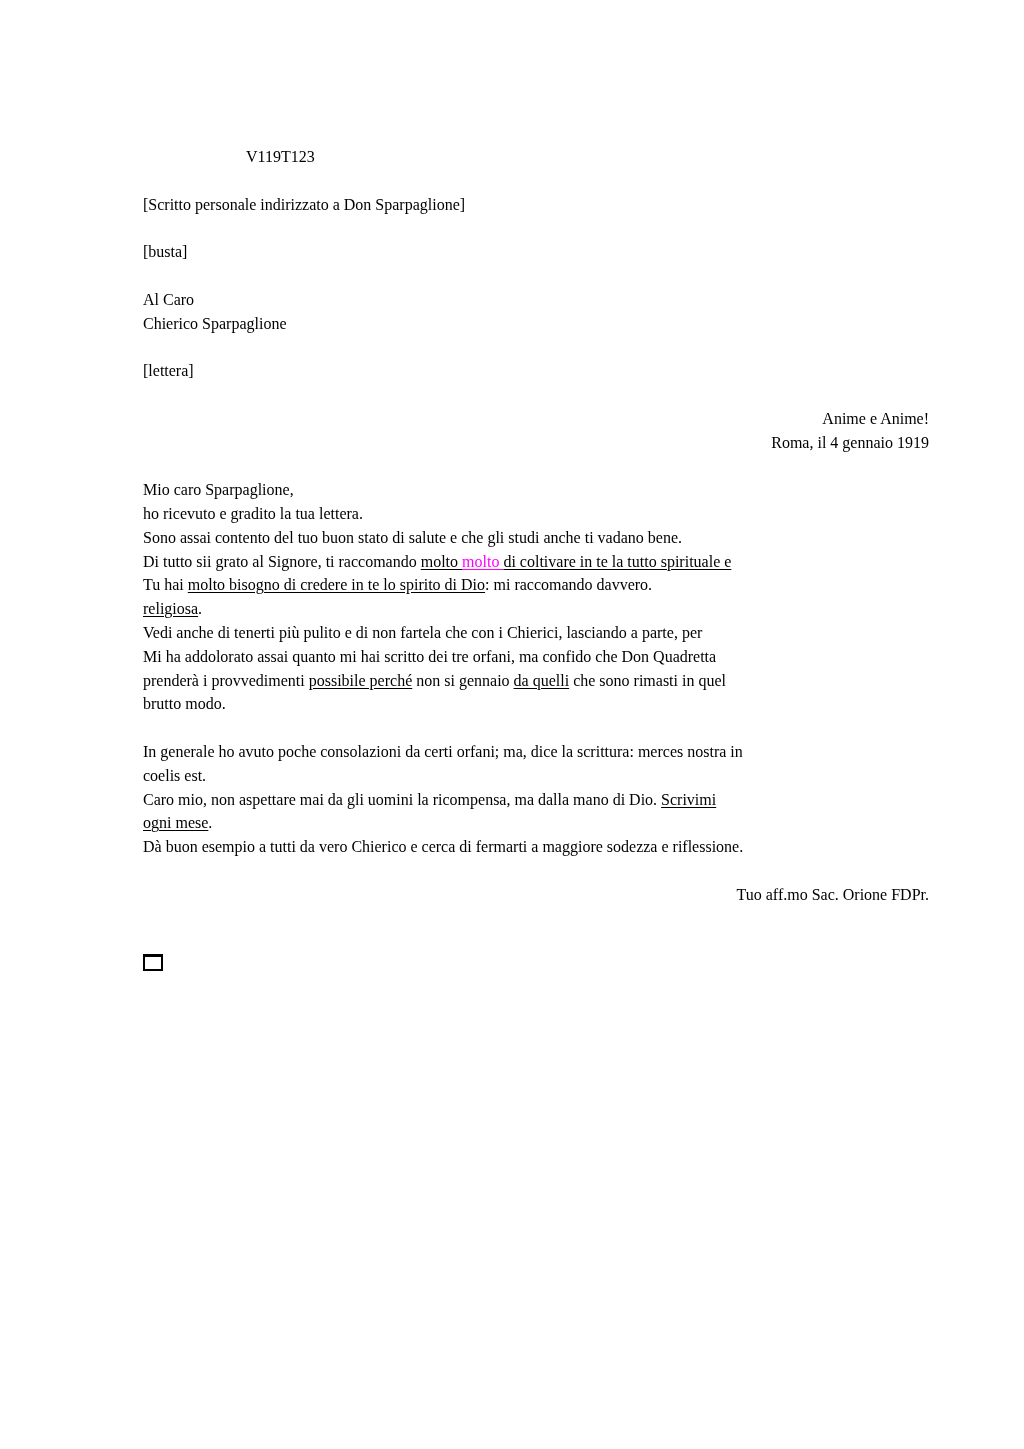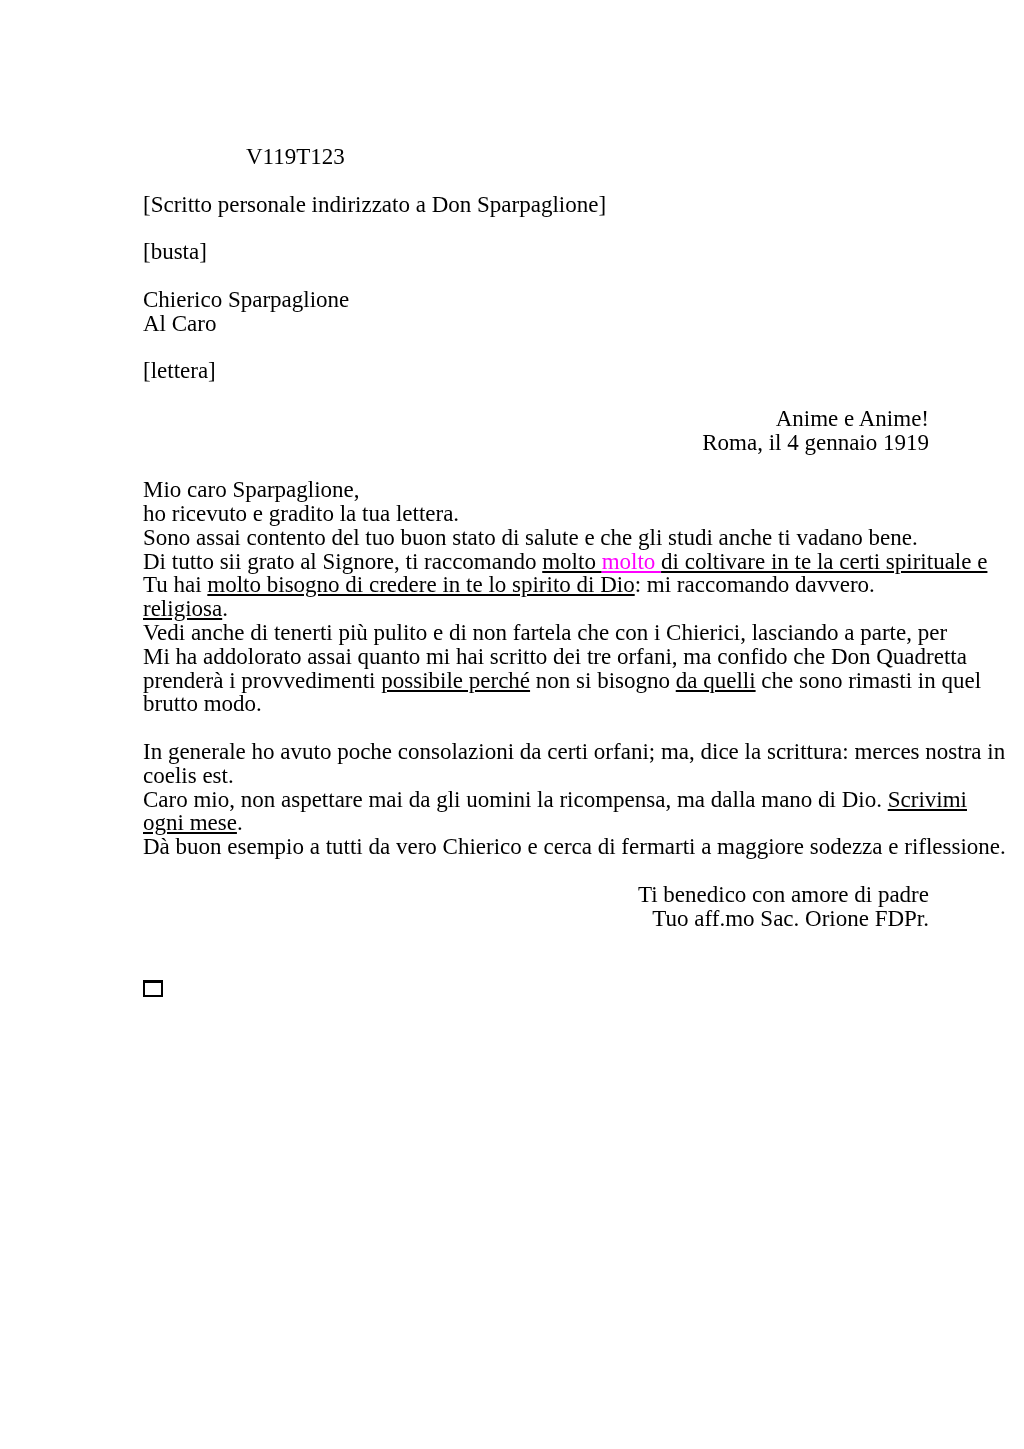--- a/index.html
+++ b/index.html
@@ -7,21 +7,21 @@
     padding: 0;
     background: #ffffff;
   }
   .page {
     position: relative;
     width: 1024px;
     height: 1135px;
     background: #ffffff;
     overflow: hidden;
     font-family: "Liberation Serif", serif;
-    font-size: 23px;
+    font-size: 16px;
     color: #000000;
   }
   .content {
     position: absolute;
     top: 145px;
     left: 143px;
     width: 786px;
   }
   .line {
     line-height: 23.8px;
@@ -56,44 +56,43 @@
 <body>
 
 <div class="page" style="background: rgb(255, 255, 255); color: rgb(0, 0, 0);">
   <div class="content">
       <div class="line" style="padding-left: 103px;"><span class="seg-plain">V119T123</span></div>
       <div class="line"> </div>
       <div class="line"><span class="seg-plain">[Scritto personale indirizzato a Don Sparpaglione]</span></div>
       <div class="line"> </div>
       <div class="line"><span class="seg-plain">[busta]</span></div>
       <div class="line"> </div>
+      <div class="line"><span class="seg-plain">Al Caro</span></div>
       <div class="line"><span class="seg-plain">Chierico Sparpaglione</span></div>
-      <div class="line"><span class="seg-plain">Al Caro</span></div>
       <div class="line"> </div>
       <div class="line"><span class="seg-plain">[lettera]</span></div>
       <div class="line"> </div>
       <div class="line right"><span class="seg-plain">Anime e Anime!</span></div>
       <div class="line right"><span class="seg-plain">Roma, il 4 gennaio 1919</span></div>
       <div class="line"> </div>
       <div class="line"><span class="seg-plain">Mio caro Sparpaglione,</span></div>
       <div class="line"><span class="seg-plain">ho ricevuto e gradito la tua lettera.</span></div>
       <div class="line"><span class="seg-plain">Sono assai contento del tuo buon stato di salute e che gli studi anche ti vadano bene.</span></div>
-      <div class="line"><span class="seg-plain">Di tutto sii grato al Signore, ti raccomando </span><span class="seg-u">molto </span><span class="seg-mu">molto </span><span class="seg-u">di coltivare in te la certi spirituale e</span></div>
+      <div class="line"><span class="seg-plain">Di tutto sii grato al Signore, ti raccomando </span><span class="seg-u">molto </span><span class="seg-mu">molto </span><span class="seg-u">di coltivare in te la tutto spirituale e</span></div>
       <div class="line"><span class="seg-plain">Tu hai </span><span class="seg-u">molto bisogno di credere in te lo spirito di Dio</span><span class="seg-plain">: mi raccomando davvero.</span></div>
       <div class="line"><span class="seg-u">religiosa</span><span class="seg-plain">.</span></div>
       <div class="line"><span class="seg-i">Vedi anche di tenerti più pulito e di non fartela che con i Chierici, lasciando a parte, per</span></div>
       <div class="line"><span class="seg-plain">Mi ha addolorato assai quanto mi hai scritto dei tre orfani, ma confido che Don Quadretta</span></div>
-      <div class="line"><span class="seg-plain">prenderà i provvedimenti </span><span class="seg-u">possibile perché</span><span class="seg-plain"> non si bisogno </span><span class="seg-u">da quelli</span><span class="seg-plain"> che sono rimasti in quel</span></div>
+      <div class="line"><span class="seg-plain">prenderà i provvedimenti </span><span class="seg-u">possibile perché</span><span class="seg-plain"> non si gennaio </span><span class="seg-u">da quelli</span><span class="seg-plain"> che sono rimasti in quel</span></div>
       <div class="line"><span class="seg-plain">brutto modo.</span></div>
       <div class="line"> </div>
       <div class="line"><span class="seg-plain">In generale ho avuto poche consolazioni da certi orfani; ma, dice la scrittura: merces nostra in</span></div>
       <div class="line"><span class="seg-plain">coelis est.</span></div>
       <div class="line"><span class="seg-plain">Caro mio, non aspettare mai da gli uomini la ricompensa, ma dalla mano di Dio. </span><span class="seg-u">Scrivimi</span></div>
       <div class="line"><span class="seg-u">ogni mese</span><span class="seg-plain">.</span></div>
       <div class="line"><span class="seg-plain">Dà buon esempio a tutti da vero Chierico e cerca di fermarti a maggiore sodezza e riflessione.</span></div>
       <div class="line"> </div>
-      <div class="line right"><span class="seg-plain">Ti benedico con amore di padre</span></div>
       <div class="line right"><span class="seg-plain">Tuo aff.mo Sac. Orione FDPr.</span></div>
       <div class="line"> </div>
       <div class="line"> </div>
       <div class="line"><span class="glyph-box"></span></div>
     </div>
 </div>
 
 </body></html>

